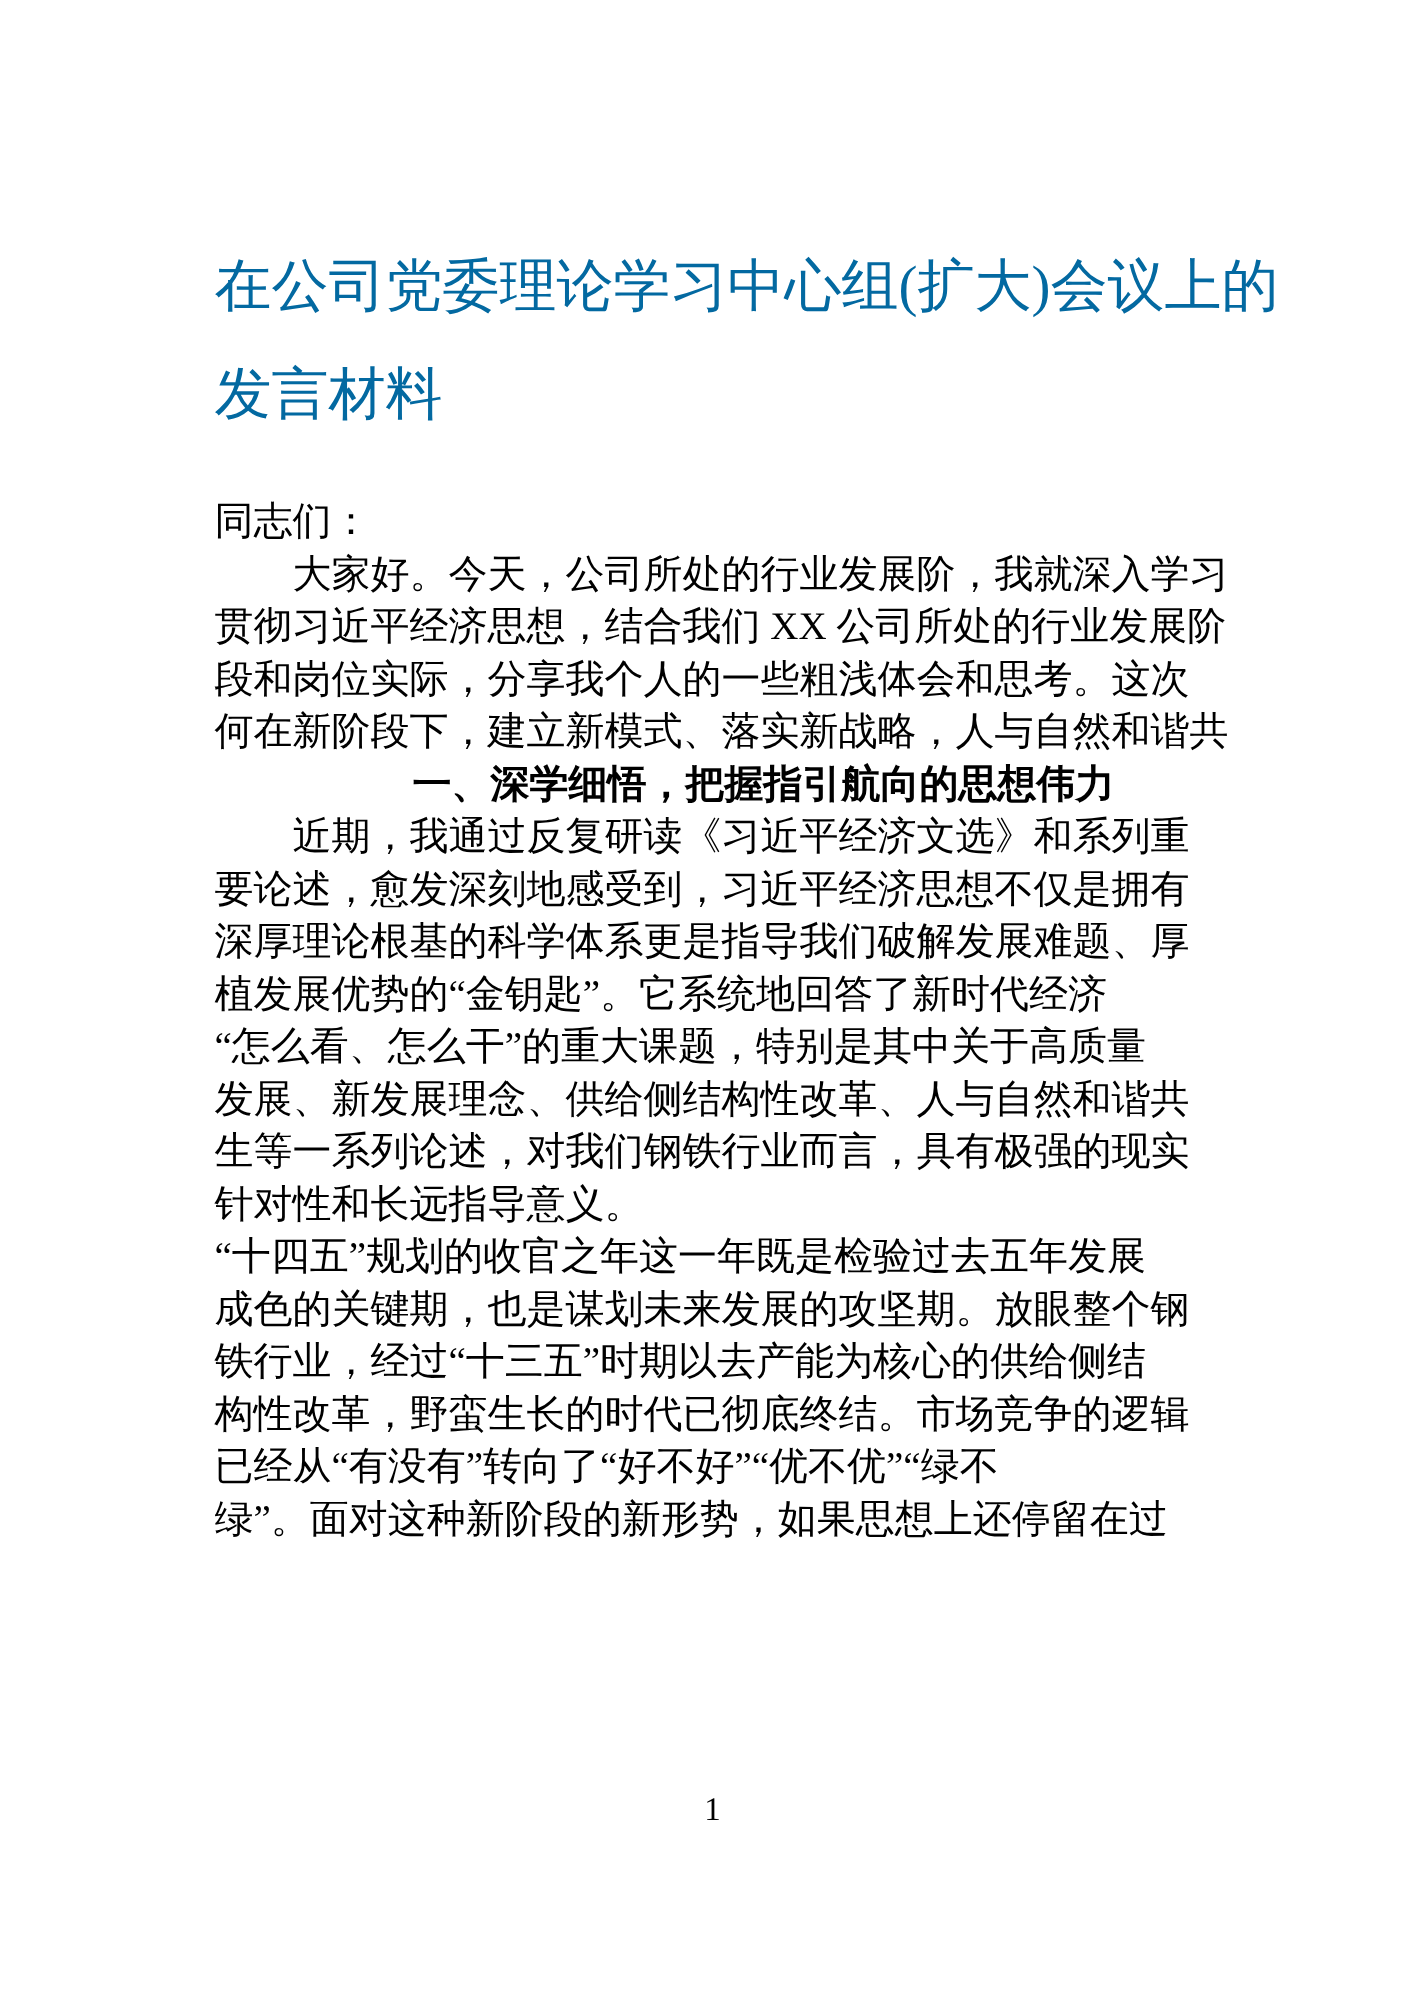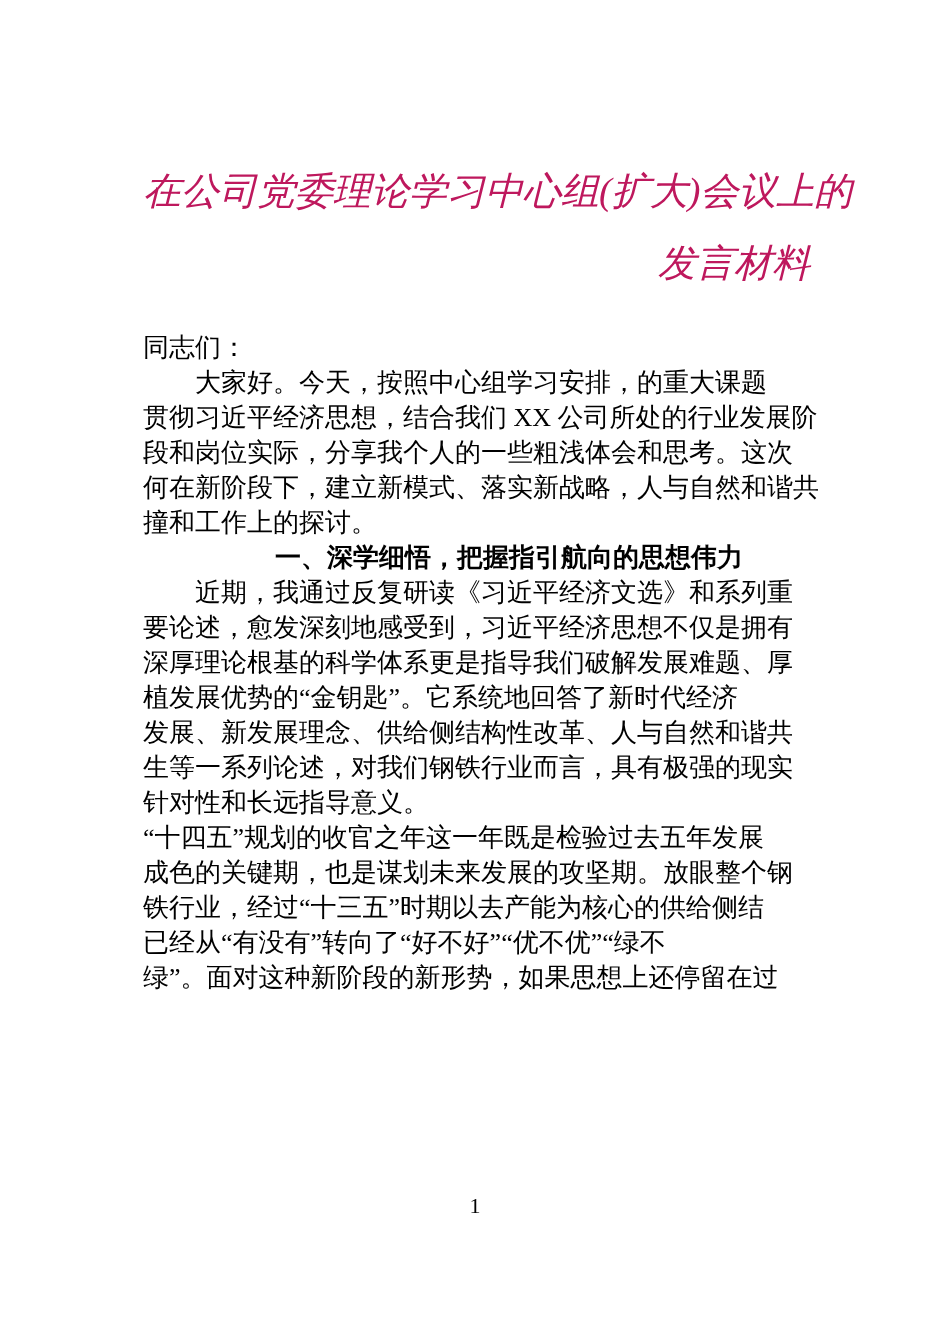--- a/index.html
+++ b/index.html
@@ -14,26 +14,25 @@
     background: #ffffff;
     color: #000000;
     font-family: "Liberation Serif", "DejaVu Serif", serif;
     overflow: hidden;
   }
   .title-block {
     position: absolute;
     top: 155px;
     left: 143px;
     width: 667px;
-    text-align: right;
+    text-align: left;
     font-size: 38px;
     line-height: 72px;
     font-weight: 400;
-    color: #be185d;
-    font-style: italic;
+    color: #0369a1;
   }
   .title-line {
     white-space: nowrap;
   }
   .body-block {
     position: absolute;
     top: 330px;
     left: 143px;
     width: 680px;
     font-size: 26px;
@@ -73,45 +72,46 @@
     <div class="title-line">发言材料</div>
   </div>
 
   <div class="body-block">
 
     <div>
       <div class="ln">同志们：</div>
     </div>
 
     <div>
-      <div class="ln indent">大家好。今天，按照中心组学习安排，的重大课题</div>
+      <div class="ln indent">大家好。今天，公司所处的行业发展阶，我就深入学习</div>
       <div class="ln">贯彻习近平经济思想，结合我们 XX 公司所处的行业发展阶</div>
       <div class="ln">段和岗位实际，分享我个人的一些粗浅体会和思考。这次</div>
       <div class="ln">何在新阶段下，建立新模式、落实新战略，人与自然和谐共</div>
-      <div class="ln">撞和工作上的探讨。</div>
     </div>
 
     <div>
       <div class="ln indent heading">一、深学细悟，把握指引航向的思想伟力</div>
     </div>
 
     <div>
       <div class="ln indent">近期，我通过反复研读《习近平经济文选》和系列重</div>
       <div class="ln">要论述，愈发深刻地感受到，习近平经济思想不仅是拥有</div>
       <div class="ln">深厚理论根基的科学体系更是指导我们破解发展难题、厚</div>
       <div class="ln">植发展优势的“金钥匙”。它系统地回答了新时代经济</div>
+      <div class="ln">“怎么看、怎么干”的重大课题，特别是其中关于高质量</div>
       <div class="ln">发展、新发展理念、供给侧结构性改革、人与自然和谐共</div>
       <div class="ln">生等一系列论述，对我们钢铁行业而言，具有极强的现实</div>
       <div class="ln">针对性和长远指导意义。</div>
     </div>
 
     <div>
       <div class="ln">“十四五”规划的收官之年这一年既是检验过去五年发展</div>
       <div class="ln">成色的关键期，也是谋划未来发展的攻坚期。放眼整个钢</div>
       <div class="ln">铁行业，经过“十三五”时期以去产能为核心的供给侧结</div>
+      <div class="ln">构性改革，野蛮生长的时代已彻底终结。市场竞争的逻辑</div>
       <div class="ln">已经从“有没有”转向了“好不好”“优不优”“绿不</div>
       <div class="ln">绿”。面对这种新阶段的新形势，如果思想上还停留在过</div>
     </div>
 
   </div>
 
   <div class="page-number">1</div>
 
 </div>
 

